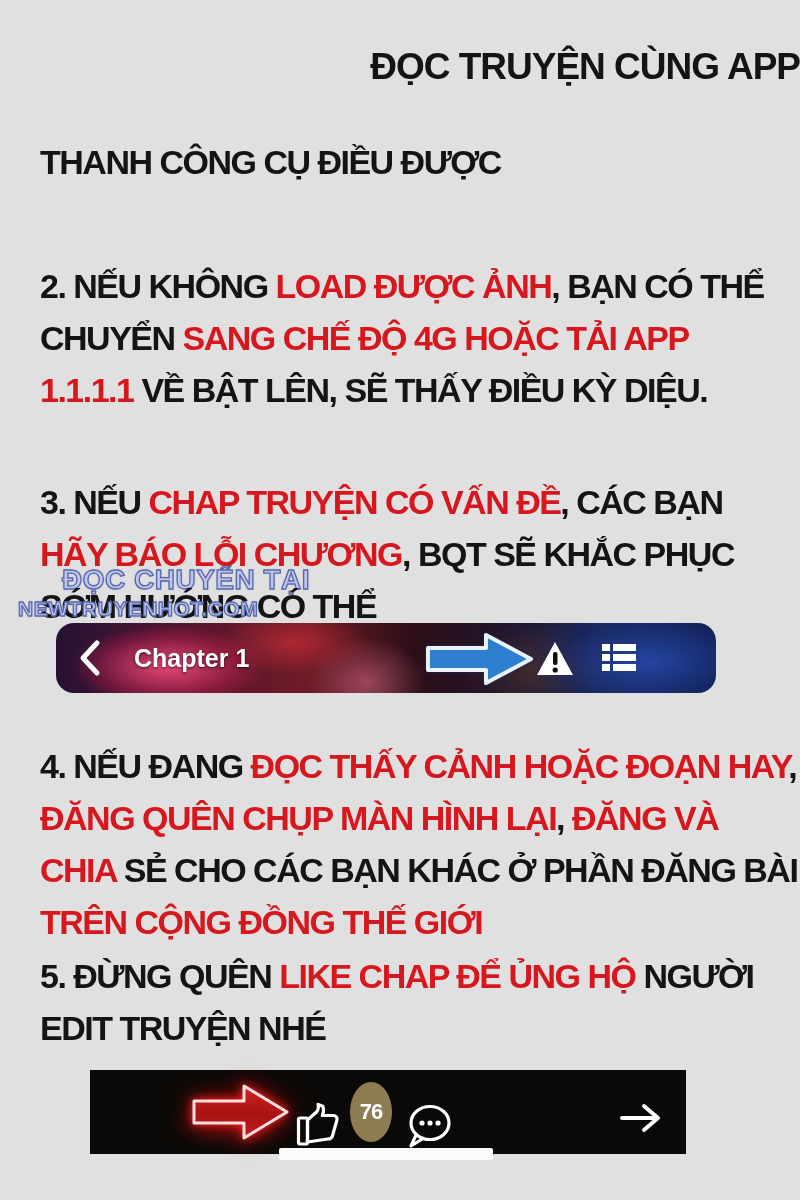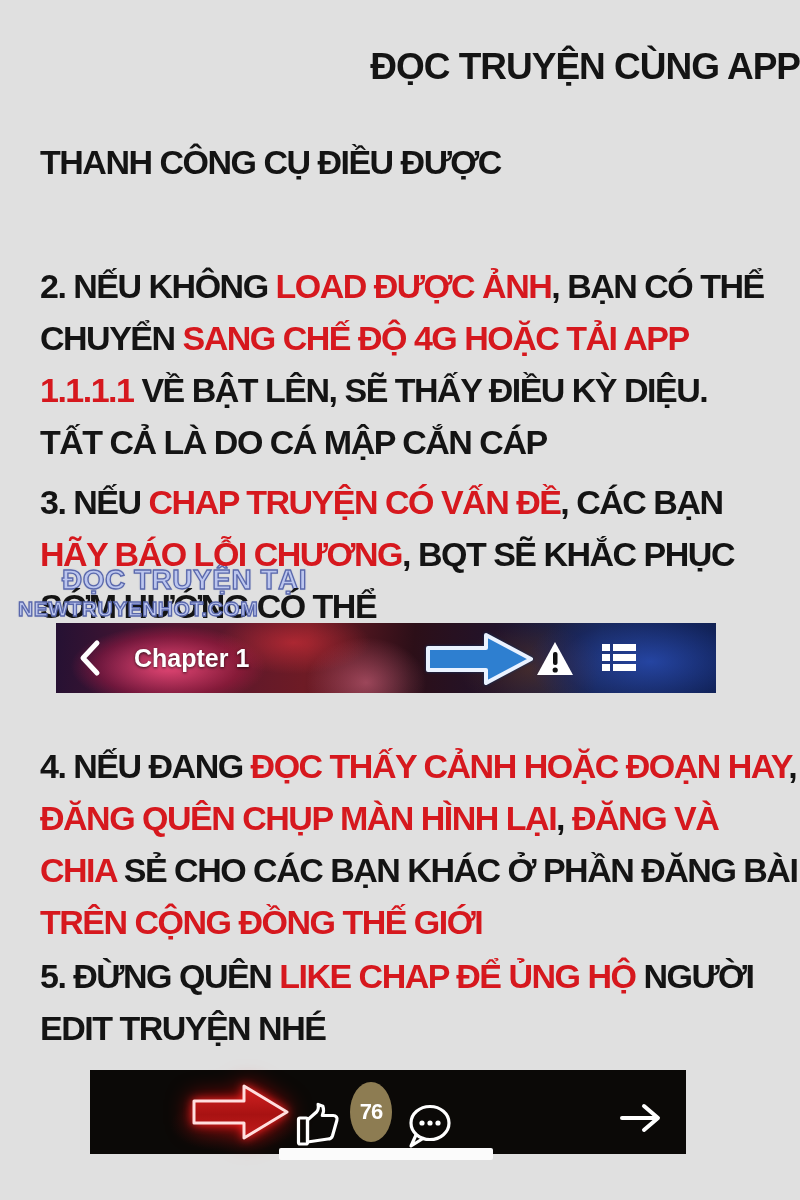--- a/index.html
+++ b/index.html
@@ -37,20 +37,21 @@
   
   #chapterbar{
     position:absolute;left:56px;top:623px;width:660px;height:70px;z-index:2;
     background:
       radial-gradient(ellipse 130px 55px at 17% 62%, rgba(255,80,130,.85), rgba(205,30,80,.35) 55%, transparent 75%),
       radial-gradient(ellipse 110px 45px at 36% 28%, rgba(225,50,60,.55), transparent 70%),
       radial-gradient(ellipse 80px 60px at 47% 85%, rgba(240,120,150,.5), transparent 75%),
       radial-gradient(ellipse 150px 70px at 90% 55%, rgba(45,85,205,.65), rgba(20,40,120,.35) 60%, transparent 82%),
       radial-gradient(ellipse 95px 60px at 72% 65%, rgba(95,55,35,.55), transparent 75%),
       linear-gradient(95deg,#251133 0%,#521630 18%,#6e1b25 38%,#2c0f18 54%,#22132a 66%,#1b2a55 82%,#10204a 100%);
+    border-radius: 18px;
   }
   #chapterbar .chev{position:absolute;left:22px;top:16px}
   #chapterbar .ctitle{
     position:absolute;left:78px;top:21px;font-size:25px;font-weight:bold;
     color:#fff;letter-spacing:0;text-shadow:0 1px 3px rgba(0,0,0,.7);white-space:nowrap;
   }
   #chapterbar .bluearrow{position:absolute;left:368px;top:7px;
     filter:drop-shadow(0 0 1.5px #12315e)}
   #chapterbar .warn{position:absolute;left:480px;top:18px}
   #chapterbar .listicon{position:absolute;left:545px;top:20px}
@@ -84,40 +85,39 @@
 <div id="title">ĐỌC TRUYỆN CÙNG APP</div>
 
 <div id="instructions">
     <div class="para p1">
       <div class="line"><span class="k">THANH CÔNG CỤ ĐIỀU ĐƯỢC</span></div>
     </div>
     <div class="para p2">
       <div class="line"><span class="k">2. NẾU KHÔNG </span><span class="r">LOAD ĐƯỢC ẢNH</span><span class="k">, BẠN CÓ THỂ</span></div>
       <div class="line"><span class="k">CHUYỂN </span><span class="r">SANG CHẾ ĐỘ 4G HOẶC TẢI APP</span></div>
       <div class="line"><span class="r">1.1.1.1</span><span class="k"> VỀ BẬT LÊN, SẼ THẤY ĐIỀU KỲ DIỆU.</span></div>
-      <div class="line"><span class="k">TẤT CẢ LÀ DO CÁ MẬP CẮN CÁP</span></div>
     </div>
     <div class="para p3">
       <div class="line"><span class="k">3. NẾU </span><span class="r">CHAP TRUYỆN CÓ VẤN ĐỀ</span><span class="k">, CÁC BẠN</span></div>
       <div class="line"><span class="r">HÃY BÁO LỖI CHƯƠNG</span><span class="k">, BQT SẼ KHẮC PHỤC</span></div>
       <div class="line"><span class="k">SỚM HƯỚNG CÓ THỂ</span></div>
     </div>
     <div class="para p4">
       <div class="line"><span class="k">4. NẾU ĐANG </span><span class="r">ĐỌC THẤY CẢNH HOẶC ĐOẠN HAY</span><span class="k">,</span></div>
       <div class="line"><span class="r">ĐĂNG QUÊN CHỤP MÀN HÌNH LẠI</span><span class="k">,</span><span class="r"> ĐĂNG VÀ</span></div>
       <div class="line"><span class="r">CHIA</span><span class="k"> SẺ CHO CÁC BẠN KHÁC Ở PHẦN ĐĂNG BÀI</span></div>
       <div class="line"><span class="r">TRÊN CỘNG ĐỒNG THẾ GIỚI</span></div>
     </div>
     <div class="para p5">
       <div class="line"><span class="k">5. ĐỪNG QUÊN </span><span class="r">LIKE CHAP ĐỂ ỦNG HỘ</span><span class="k"> NGƯỜI</span></div>
       <div class="line"><span class="k">EDIT TRUYỆN NHÉ</span></div>
     </div>
   </div>
 
-<div id="wm1" class="wm">ĐỌC TRUYỆN TẠI</div>
+<div id="wm1" class="wm">ĐỌC CHUYỂN TẠI</div>
 <div id="wm2" class="wm">NEWTRUYENHOT.COM</div>
 
 <div id="chapterbar">
   <svg class="chev" width="24" height="38" viewBox="0 0 24 38">
     <polyline points="19,4 5,19 19,34" fill="none" stroke="#fff" stroke-width="5" stroke-linecap="round" stroke-linejoin="round"></polyline>
   </svg>
   <div class="ctitle">Chapter 1</div>
   <svg class="bluearrow" width="112" height="58" viewBox="0 0 112 58">
     <polygon points="4,18 62,18 62,5 107,29 62,53 62,40 4,40" fill="#2e7fd0" stroke="#eaf2ff" stroke-width="4" stroke-linejoin="round"></polygon>
   </svg>

